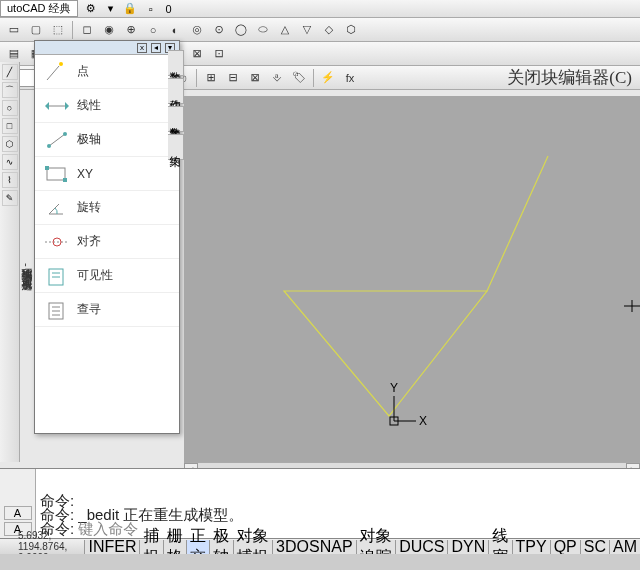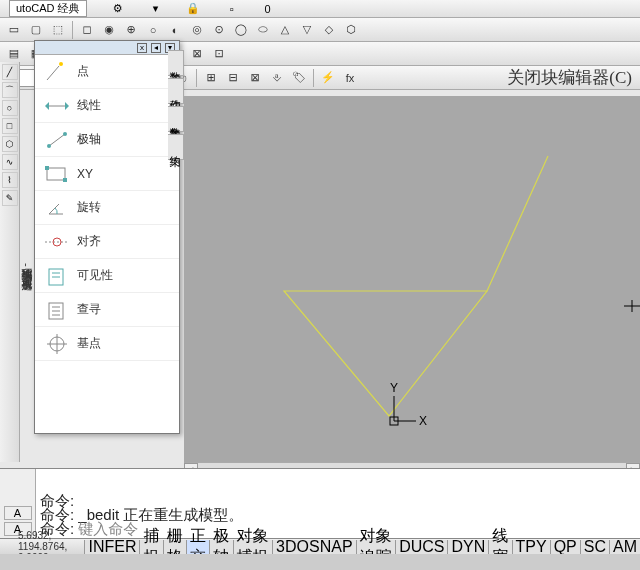--- a/index.html
+++ b/index.html
@@ -1,18 +1,18 @@
 <!DOCTYPE html>
 <html><head>
 <meta charset="utf-8">
 <style>
 * { box-sizing: border-box; margin: 0; padding: 0; }
 body { font-family: "Microsoft YaHei", SimSun, sans-serif; font-size: 11px; background: #e8e8e8; width: 640px; height: 570px; overflow: hidden; position: relative; }
 
-.menubar { height: 18px; background: linear-gradient(#f5f5f5,#e0e0e0); border-bottom: 1px solid #aaa; display: flex; align-items: center; padding-left: 9px; gap: 24px; }
+.menubar { height: 18px; background: linear-gradient(#f5f5f5,#e0e0e0); border-bottom: 1px solid #aaa; display: flex; align-items: center; padding-left: 0; gap: 6px; }
 .menubar .title { padding: 0 6px; background: #fff; border: 1px solid #999; font-size: 11px; }
 .menubar .ico { width:14px; height:14px; display:inline-flex; align-items:center; justify-content:center; }
 
 .tb { height: 24px; background: linear-gradient(#f8f8f8,#dedede); border-bottom: 1px solid #aaa; display: flex; align-items: center; gap: 2px; padding: 0 4px; }
 .tb .btn { width: 20px; height: 20px; display: inline-flex; align-items: center; justify-content: center; border: 1px solid transparent; font-size: 11px; color:#333; }
 .tb .sep { width: 1px; height: 18px; background: #aaa; margin: 0 2px; }
 .tb .input { width: 100px; height: 18px; border: 1px solid #999; background: #fff; font-size: 11px; padding: 0 2px; }
 .tb .endlabel { margin-left: auto; font-size: 17px; padding: 0 4px; color:#333; white-space:nowrap;font-family:Liberation Serif, serif; }
 
 .sidebar-thin { position: absolute; left: 0; top: 62px; width: 20px; height: 400px; background: linear-gradient(to right,#f0f0f0,#dcdcdc); border-right: 1px solid #aaa; display: flex; flex-direction: column; align-items: center; gap: 2px; padding-top: 2px; }
@@ -202,30 +202,20 @@
   <div class="palette-row">
     <div class="ic">
         <svg width="30" height="24">
           <rect x="6" y="5" width="14" height="16" fill="none" stroke="#888"></rect>
           <line x1="9" y1="9" x2="17" y2="9" stroke="#888"></line>
           <line x1="9" y1="13" x2="17" y2="13" stroke="#888"></line>
           <line x1="9" y1="17" x2="17" y2="17" stroke="#888"></line>
         </svg>
       </div>
     <div class="tx">查寻</div>
-  </div>
-  <div class="palette-row">
-    <div class="ic">
-        <svg width="30" height="24">
-          <circle cx="14" cy="12" r="7" fill="none" stroke="#888"></circle>
-          <line x1="14" y1="2" x2="14" y2="22" stroke="#888"></line>
-          <line x1="4" y1="12" x2="24" y2="12" stroke="#888"></line>
-        </svg>
-      </div>
-    <div class="tx">基点</div>
   </div>
 </div>
 
 <div class="vtabs">
   <div class="vt">参数</div>
   <div class="vt">动作</div>
   <div class="vt">参数集</div>
   <div class="vt">约束</div>
 </div>
 

